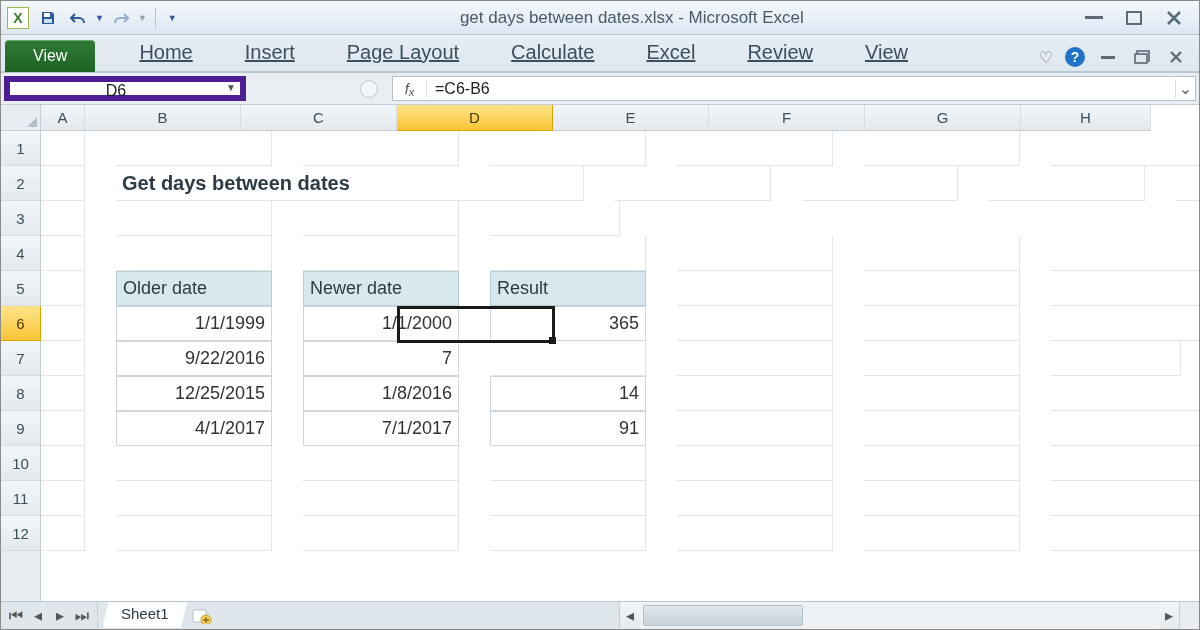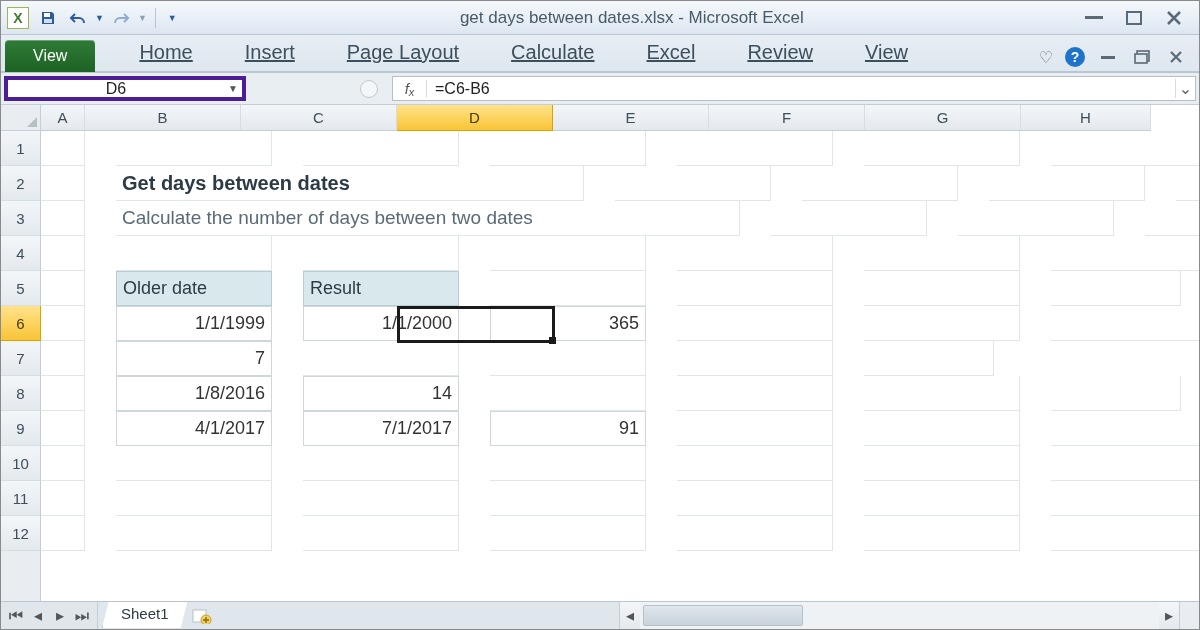--- a/index.html
+++ b/index.html
@@ -54,22 +54,22 @@
   .rtab { color:#3d4e5c; font-size:20px; padding:7px 26px; cursor:default;text-decoration:underline;}
   .ribbon .spacer{flex:1;}
   .ribbon-right{display:flex; align-items:center; gap:12px; padding-right:12px; padding-bottom:4px;}
   .help-circle{width:20px;height:20px;border-radius:50%;background:#1e74c8;color:#fff;font-size:14px;font-weight:bold;display:flex;align-items:center;justify-content:center;}
   
   .fbar {
     height: 32px; background:#e9eef3; border-bottom:1px solid #c4ced7;
     display:flex; align-items:stretch;
   }
   .namebox {
-    width: 242px; border-right:1px solid #c4ced7; display:flex; align-items:center;
-    background:#fff; margin:3px 0 3px 3px; border:4px solid #4c1d95;
+    width: 242px; border-right:1px solid #c4ced7; display:flex; 
+    background:#fff; margin:3px 0 3px 3px; border:6px solid #4c1d95;
     position:relative;
   }
   .namebox span{ flex:1; text-align:center; font-size:16px; color:#222;}
   .namebox .dd { width:18px; text-align:center; color:#555; font-size:10px;}
   .fx-area{ display:flex; align-items:center; flex:1; margin:3px 3px 3px 6px; background:#fff; border:1px solid #b6bfc7;}
   .fx-btn{ width:34px; display:flex; align-items:center; justify-content:center; border-right:1px solid #d6dde3; color:#555; font-style:italic; font-size:15px;}
   .fx-btn .f{font-style:italic;} .fx-btn .x{font-size:11px; position:relative; top:3px;}
   .formula-input{ flex:1; padding:0 8px; font-size:16px; color:#222; display:flex; align-items:center;}
   .fbar .expand{ width:20px; display:flex; align-items:center; justify-content:center; color:#666; border-left:1px solid #d6dde3;}
   
@@ -296,69 +296,71 @@
             <div class="cell col-A"></div>
             <div class="cell title-cell" style="width:468px; border-right:1px solid #e1e6ea;">Get days between dates</div>
             <div class="cell col-E"></div>
             <div class="cell col-F"></div>
             <div class="cell col-G"></div>
             <div class="cell col-H"></div>
           </div>
 
           <div class="cellrow row-h">
             <div class="cell col-A"></div>
-            <div class="cell subtitle-cell" style="width:624px;">Calculate the number of days between two dates</div>
             <div class="cell col-F"></div>
             <div class="cell col-G"></div>
             <div class="cell col-H"></div>
           </div>
 
           <div class="cellrow row-h">
             <div class="cell col-A"></div>
             <div class="cell col-B"></div>
             <div class="cell col-C"></div>
             <div class="cell col-D"></div>
             <div class="cell col-E"></div>
             <div class="cell col-F"></div>
             <div class="cell col-G"></div>
             <div class="cell col-H"></div>
           </div>
 
           <div class="cellrow row-h">
             <div class="cell col-A"></div>
             <div class="cell col-B thdr">Older date</div>
+            <div class="cell col-C thdr">Newer date</div>
             <div class="cell col-D thdr">Result</div>
             <div class="cell col-E"></div>
             <div class="cell col-F"></div>
             <div class="cell col-G"></div>
             <div class="cell col-H"></div>
           </div>
 
           <div class="cellrow row-h">
             <div class="cell col-A"></div>
             <div class="cell col-B tcell">1/1/1999</div>
             <div class="cell col-C tcell">1/1/2000</div>
             <div class="cell col-D tcell">365</div>
             <div class="cell col-E"></div>
             <div class="cell col-F"></div>
             <div class="cell col-G"></div>
             <div class="cell col-H"></div>
           </div>
 
           <div class="cellrow row-h">
             <div class="cell col-A"></div>
+            <div class="cell col-C tcell">9/22/2016</div>
             <div class="cell col-D tcell">7</div>
             <div class="cell col-E"></div>
             <div class="cell col-F"></div>
             <div class="cell col-G"></div>
             <div class="cell col-H"></div>
           </div>
 
           <div class="cellrow row-h">
             <div class="cell col-A"></div>
+            <div class="cell col-B tcell">12/25/2015</div>
             <div class="cell col-C tcell">1/8/2016</div>
             <div class="cell col-D tcell">14</div>
             <div class="cell col-E"></div>
             <div class="cell col-F"></div>
             <div class="cell col-G"></div>
             <div class="cell col-H"></div>
           </div>
 
           <div class="cellrow row-h">
             <div class="cell col-A"></div>

